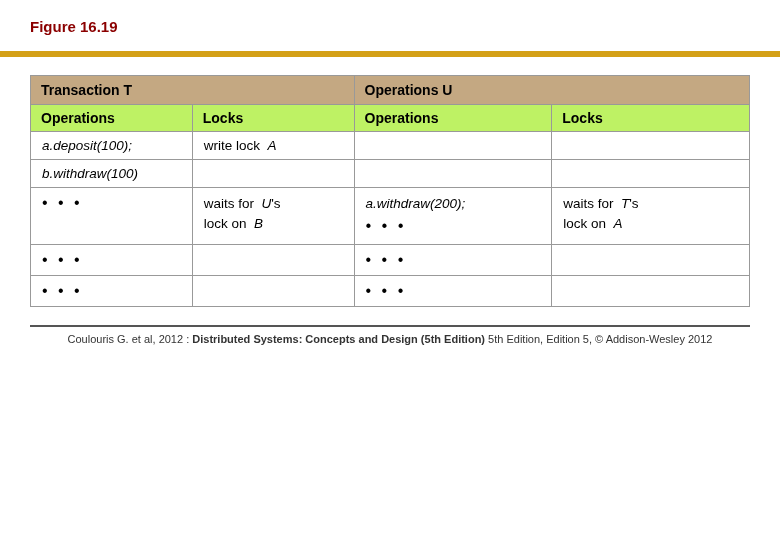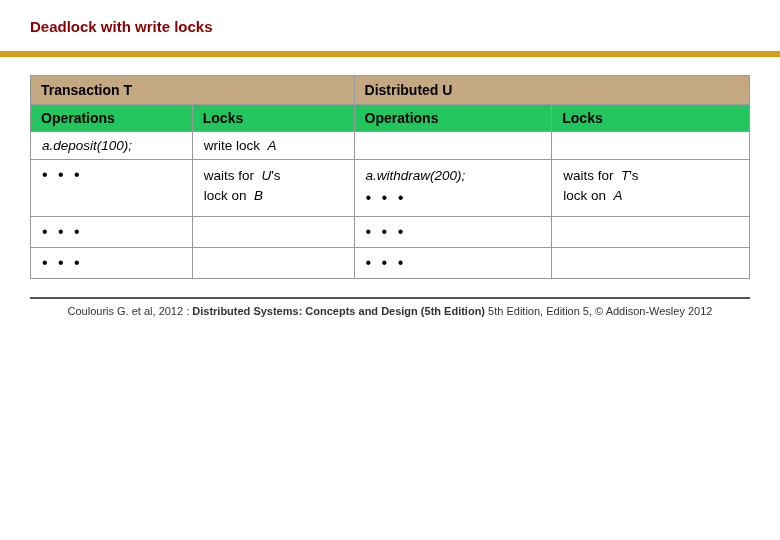--- a/index.html
+++ b/index.html
@@ -60,21 +60,21 @@
     .header-row-1 th.transaction-t {
       width: 45%;
     }
 
     .header-row-1 th.transaction-u {
       width: 55%;
     }
 
     
     .header-row-2 th {
-      background: #22c55e;
+      background: #bef264;
       border: 1px solid #999;
       padding: 5px 10px;
       text-align: left;
       font-size: 14px;
       font-weight: bold;
       color: #000;
     }
 
     .data-row td {
       border: 1px solid #999;
@@ -117,48 +117,54 @@
 
     .waits-cell {
       line-height: 1.5;
       margin-top: 43px;
     }
   </style>
 </head>
 <body>
 
 <div class="header-section">
-  <div class="title-line2">Deadlock with write locks</div>
+  <div class="title-line1">Figure 16.19</div>
 </div>
 <div class="gold-bar"></div>
 
 <div class="content-area">
   <table class="main-table">
     <thead>
       <tr class="header-row-1">
         <th colspan="2" class="transaction-t">Transaction  T</th>
-        <th colspan="2" class="transaction-u">Distributed  U</th>
+        <th colspan="2" class="transaction-u">Operations  U</th>
       </tr>
       <tr class="header-row-2">
         <th style="width:22%">Operations</th>
         <th style="width:23%">Locks</th>
         <th style="width:28%">Operations</th>
         <th style="width:27%">Locks</th>
       </tr>
     </thead>
     <tbody>
 
       <tr class="data-row">
         <td class="ops-col"><em>a.deposit(100);</em></td>
         <td class="locks-col">write lock&nbsp; <em>A</em></td>
         <td></td>
         <td></td>
       </tr>
 
 
+      <tr class="data-row">
+        <td class="ops-col"><em>b.withdraw(100)</em></td>
+        <td></td>
+        <td></td>
+        <td></td>
+      </tr>
 
       <tr class="data-row">
         <td><span class="dots-line">• • •</span></td>
         <td class="waits-cell">waits for&nbsp; <em>U</em>'s<br>lock on&nbsp; <em>B</em></td>
         <td class="waits-cell ops-col"><em>a.withdraw(200);</em><br><span class="dots-line">• • •</span></td>
         <td class="waits-cell">waits for&nbsp; <em>T</em>'s<br>lock on&nbsp; <em>A</em></td>
       </tr>
 
       <tr class="data-row">
         <td><span class="dots-line">• • •</span></td>

